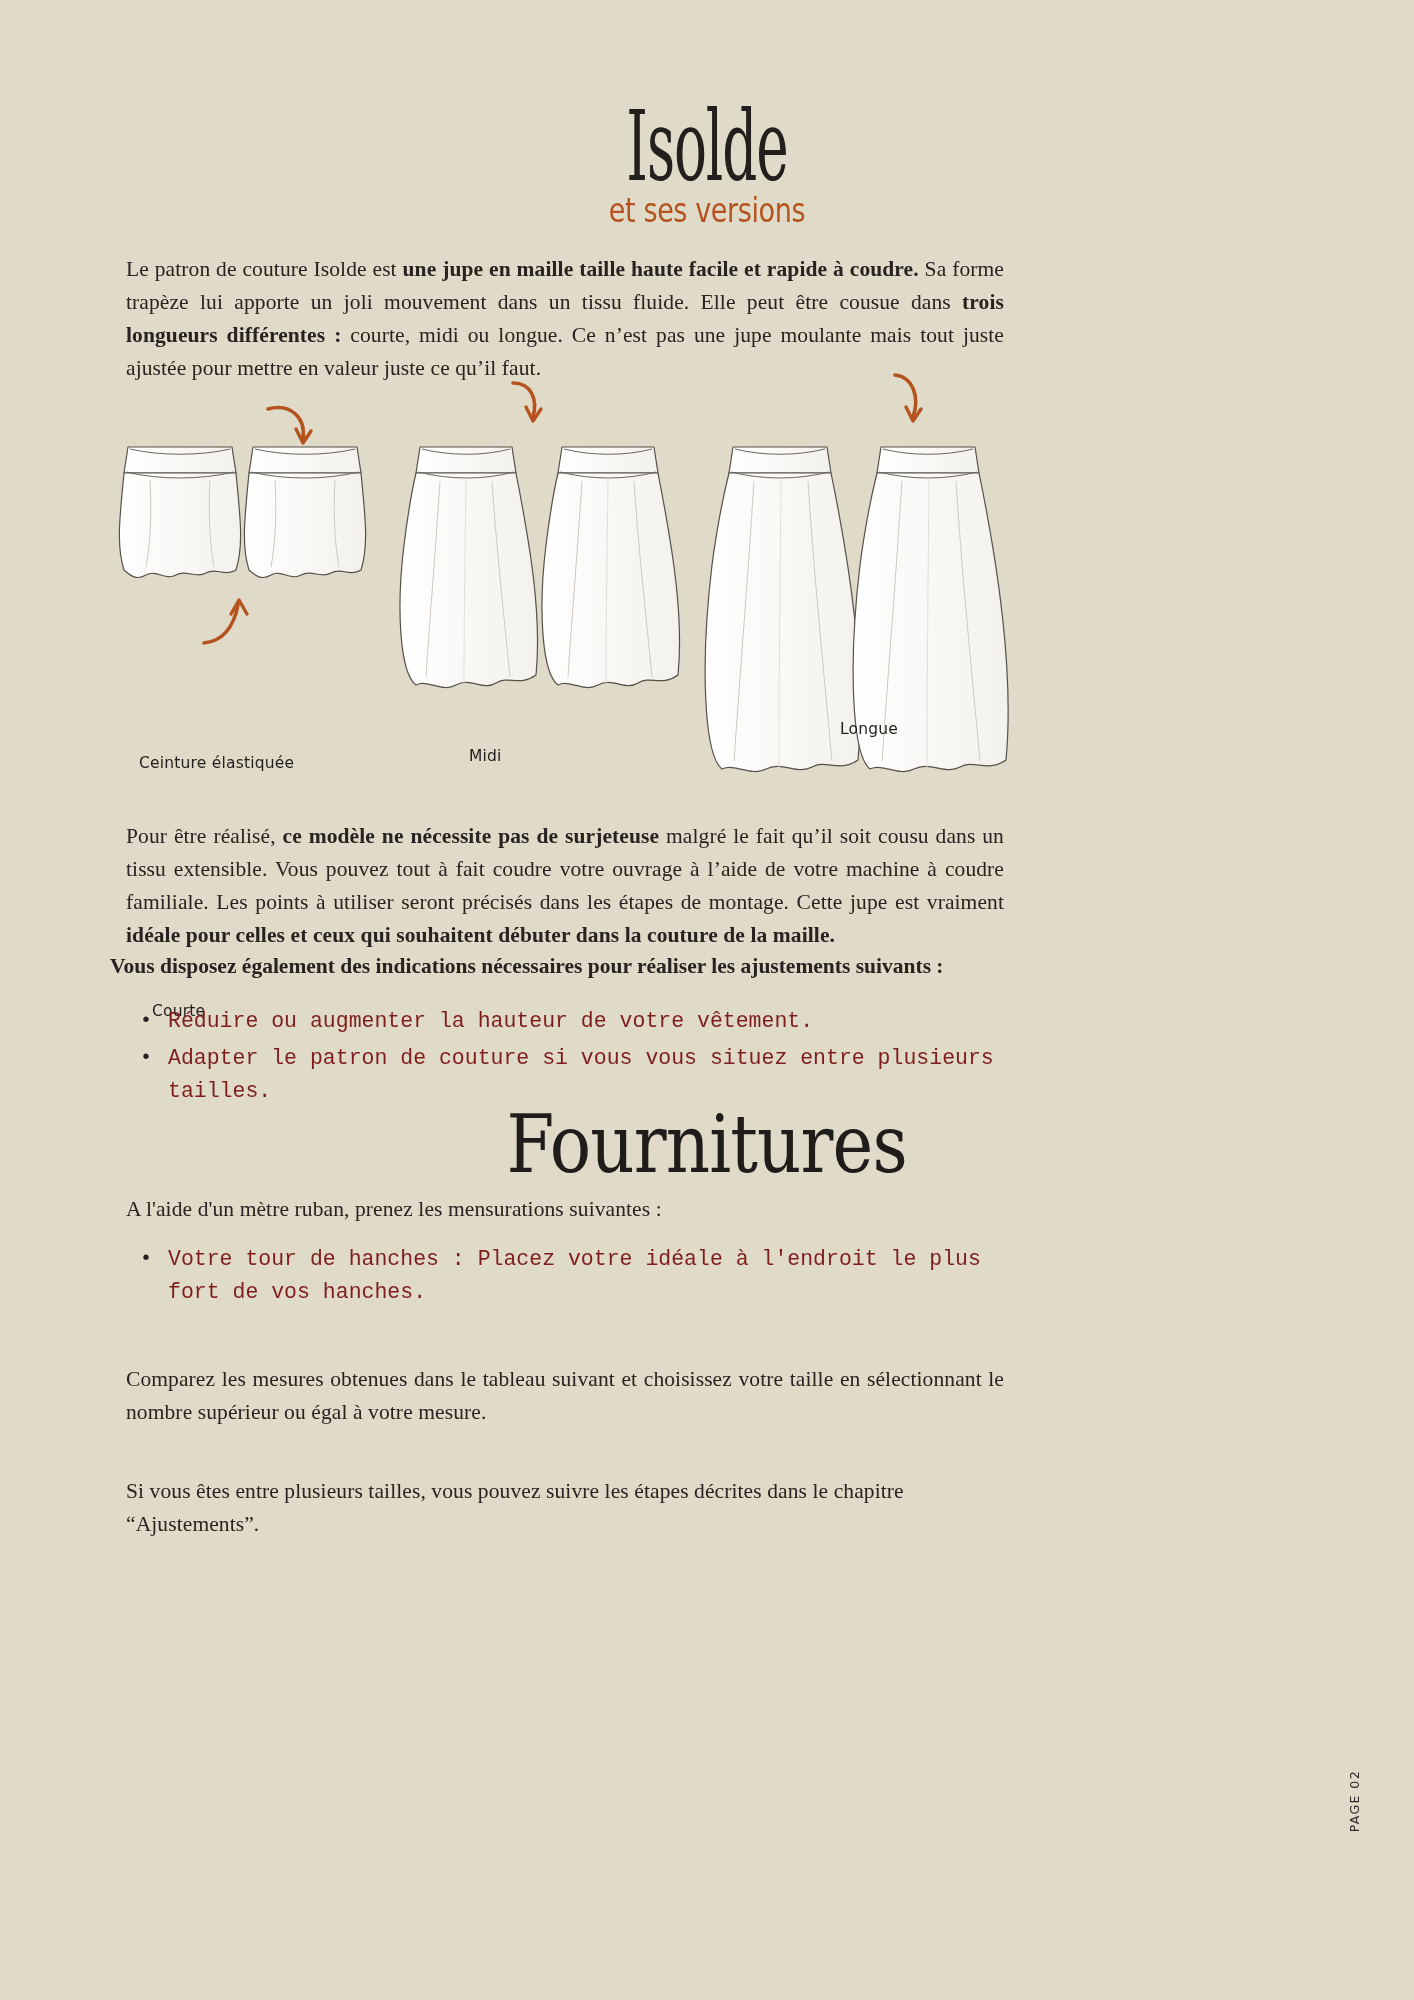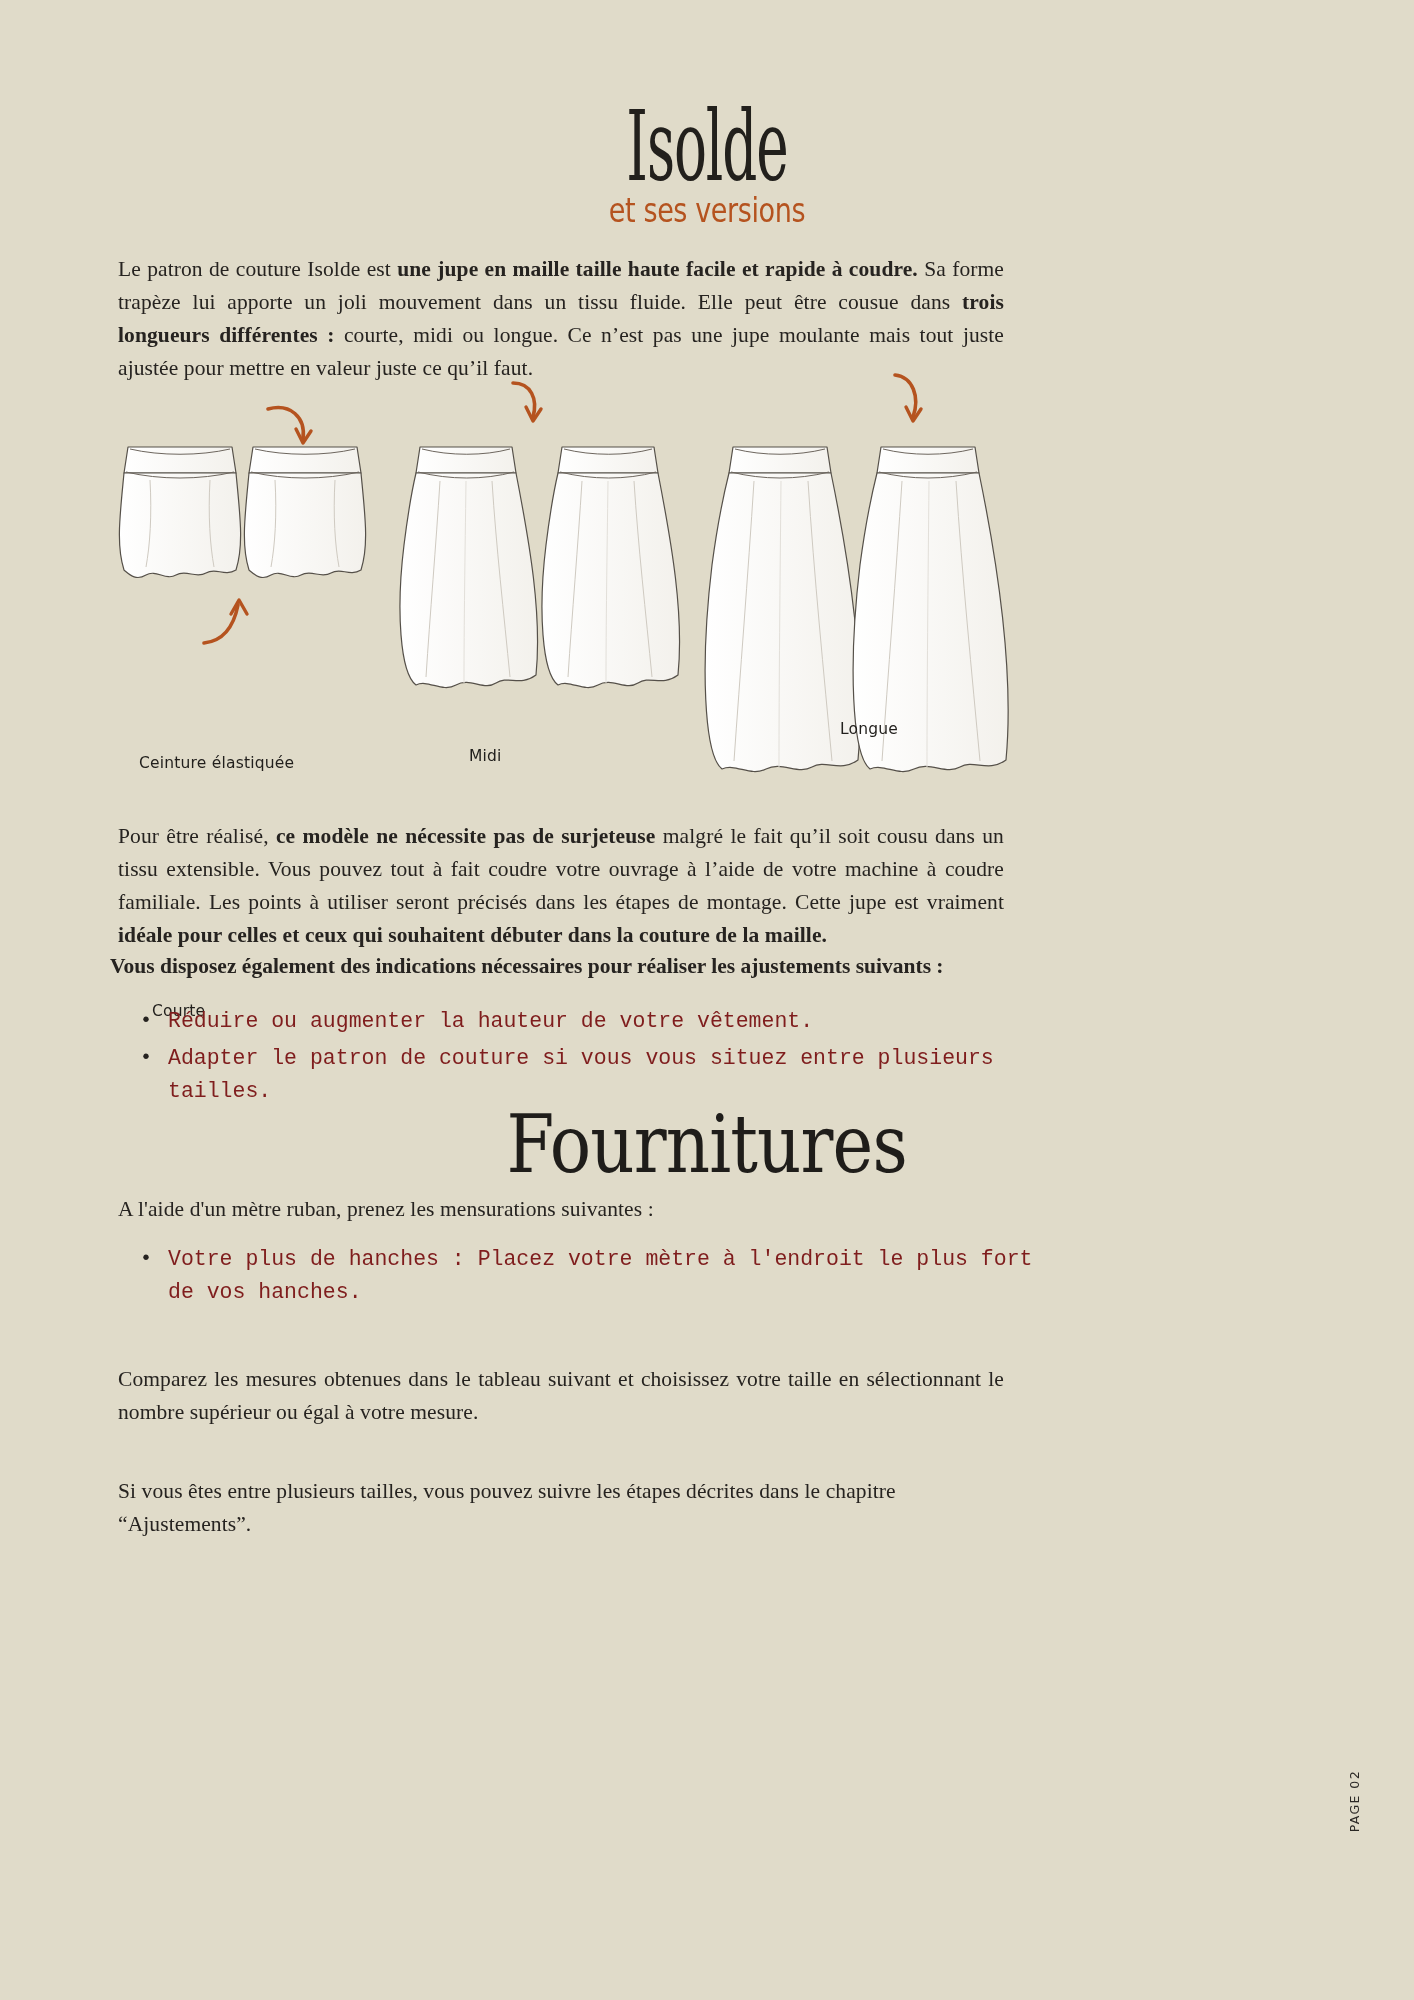--- a/index.html
+++ b/index.html
@@ -45,21 +45,21 @@
     color:#b5531f;
     letter-spacing:-0.5px;
     transform:scaleX(0.82);
     transform-origin:center center;
   }
   p.body{
     font-family:"Liberation Serif", serif;
     font-size:21.5px;
     line-height:33px;
     text-align:justify;
-    margin:0 0 0 8px;
+    margin:0 0 0 16px;
     color:#262320;
     letter-spacing:0.1px;
   }
   p.body b, .bold{ font-weight:700; }
 
   .intro{
     position:absolute;
     top:253px;
     left:110px;
     width:894px;
@@ -312,21 +312,21 @@
 
   <div class="fourn">
     <span>Fournitures</span>
   </div>
 
   <div class="para3">
     <p class="body" style="text-align:left;">A l'aide d'un mètre ruban, prenez les mensurations suivantes :</p>
   </div>
 
   <ul class="bul bullets2">
-    <li>Votre plus de hanches : Placez votre mètre à l'endroit le plus fort de vos hanches.</li>
+    <li>Votre tour de hanches : Placez votre idéale à l'endroit le plus fort de vos hanches.</li>
   </ul>
 
   <div class="para4">
     <p class="body">Comparez les mesures obtenues dans le tableau suivant et choisissez votre taille en sélectionnant le nombre supérieur ou égal à votre mesure.</p>
   </div>
 
   <div class="para5">
     <p class="body" style="text-align:left;">Si vous êtes entre plusieurs tailles, vous pouvez suivre les étapes décrites dans le chapitre “Ajustements”.</p>
   </div>
 

